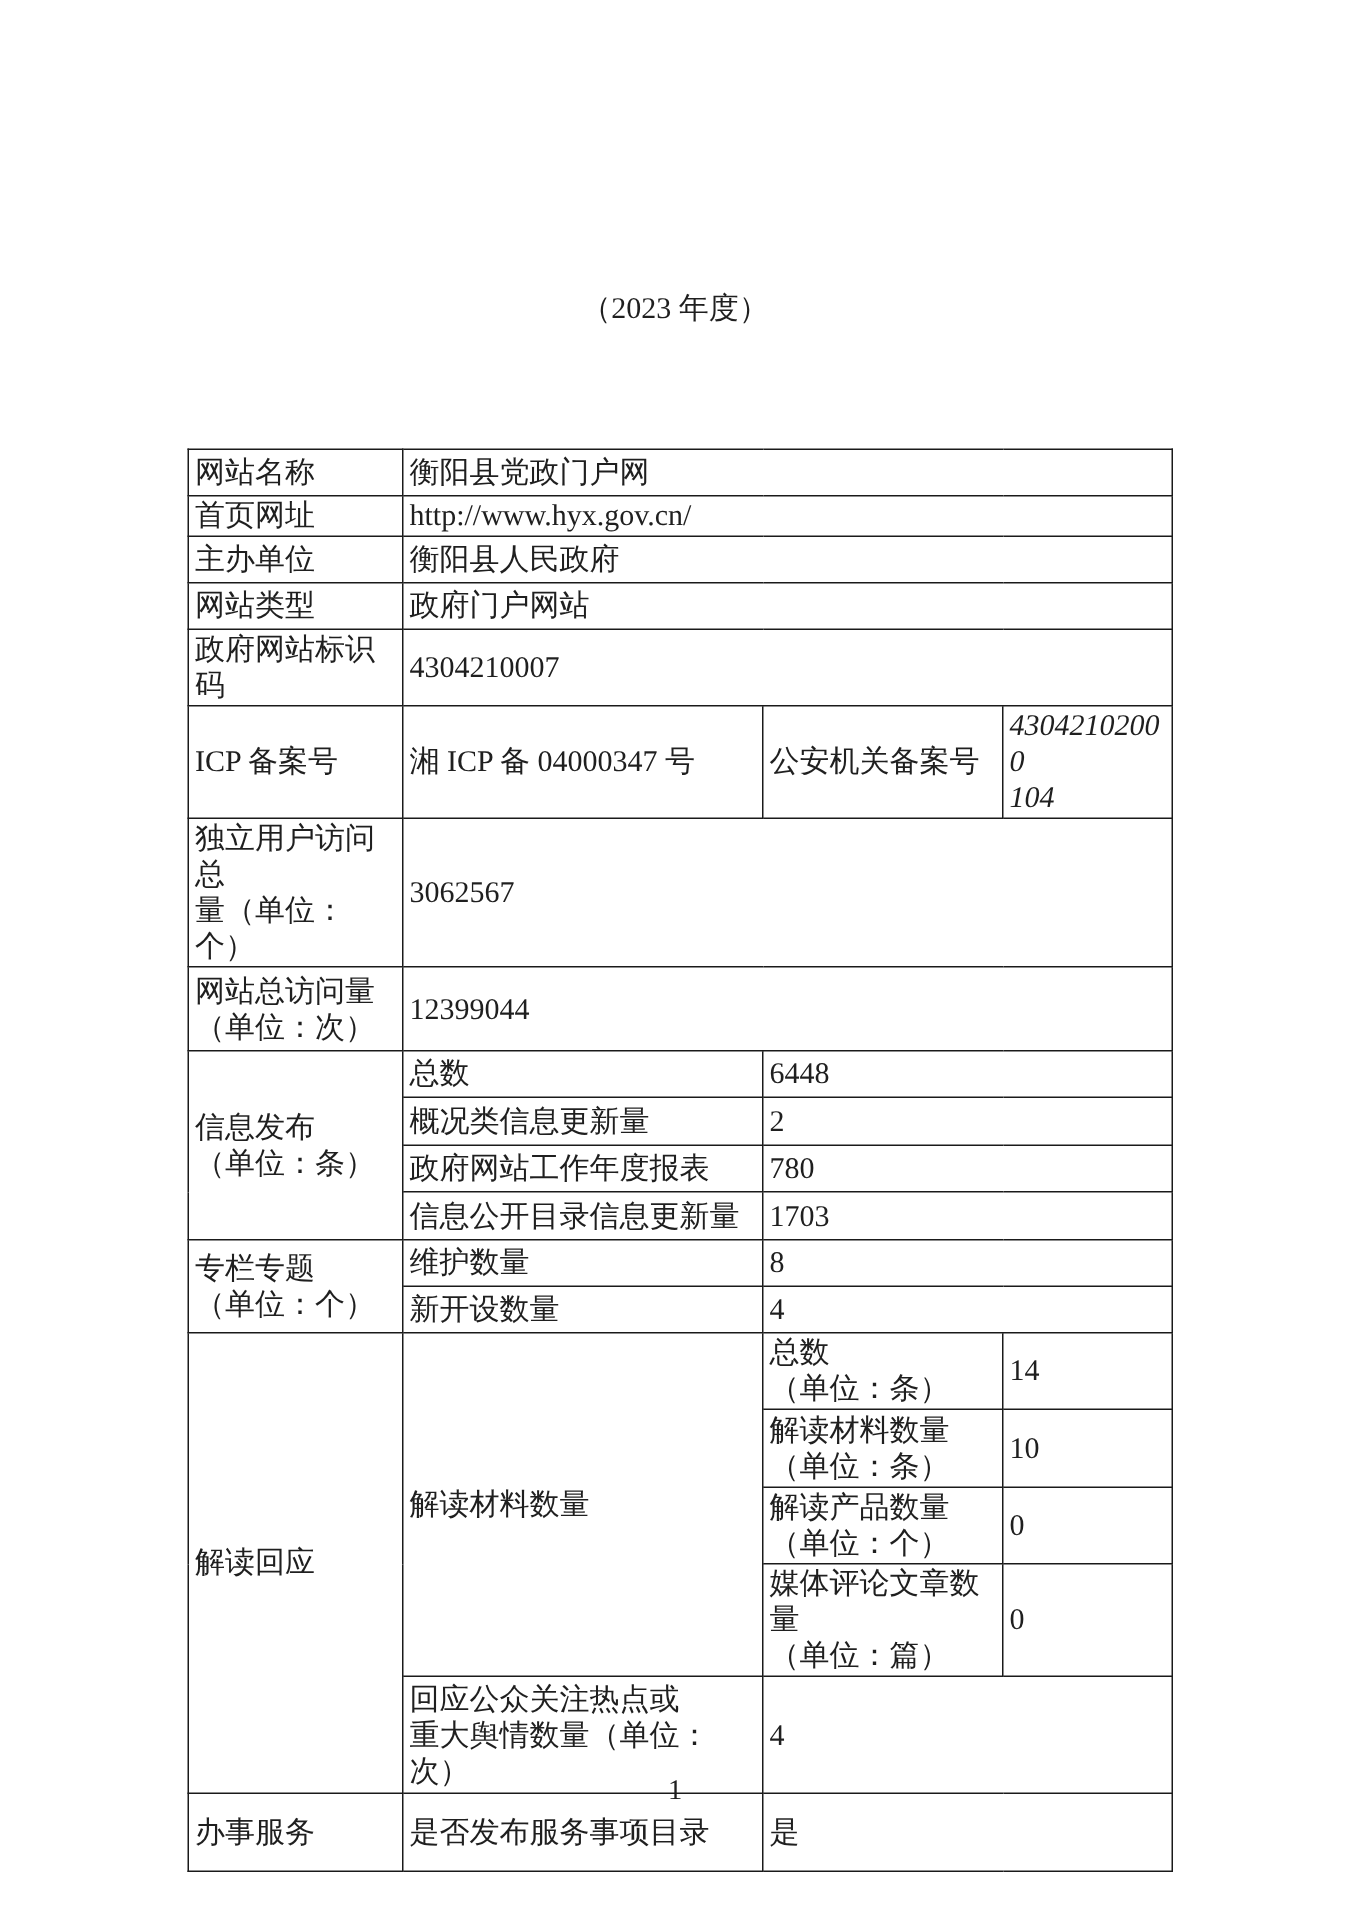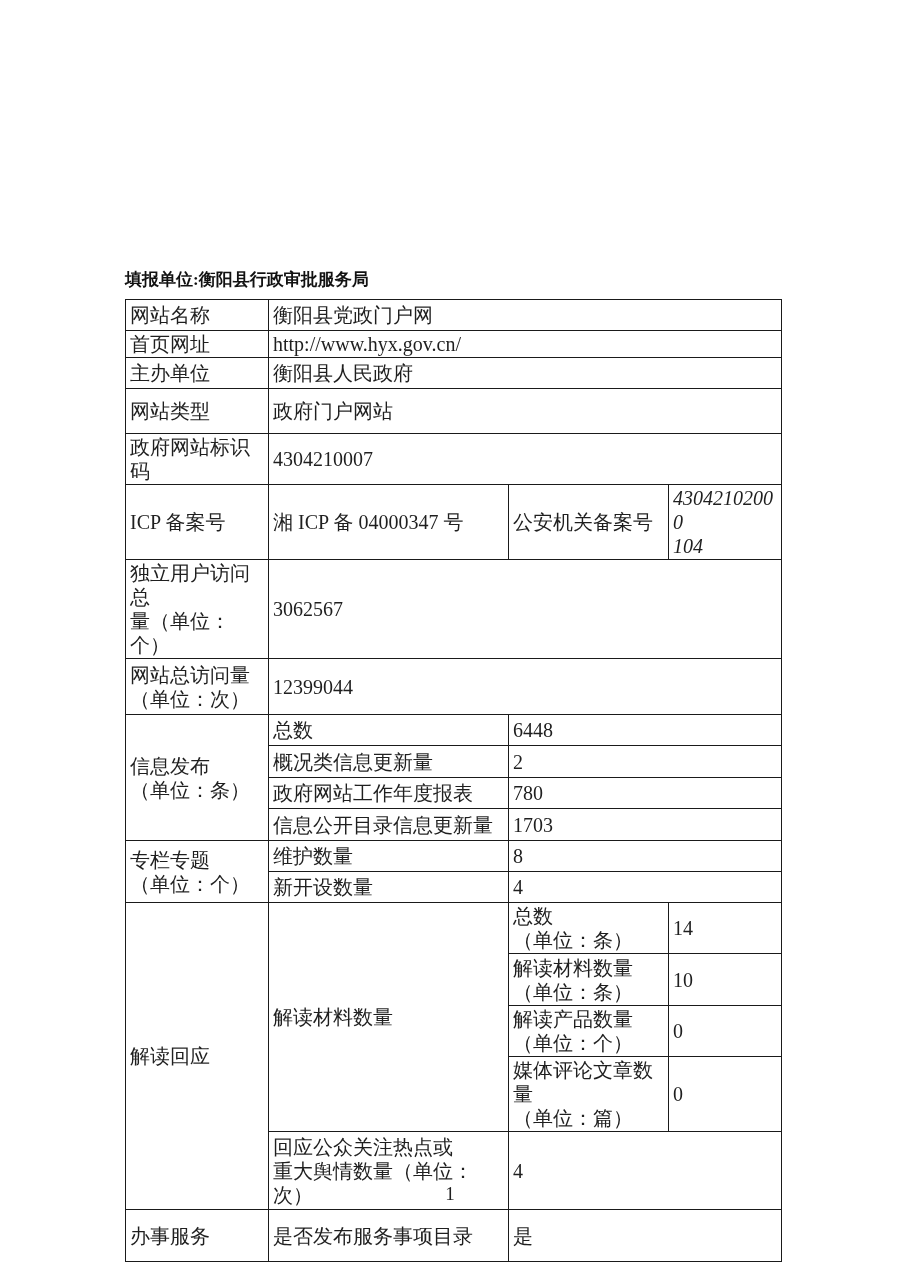--- a/index.html
+++ b/index.html
@@ -63,21 +63,21 @@
     text-align: center;
     font-size: 19px;
     color: #1f1f1f;
   }
 </style>
 </head>
 <body>
 
 <div class="page">
 
-  <div class="report-unit">填报单位:衡阳县行政审批服务局</div>
+  <div class="doc-subtitle">（2023 年度）</div>
 
   <table class="report">
     <colgroup>
       <col style="width:143px">
         <col style="width:240px">
         <col style="width:160px">
         <col style="width:113px">
     </colgroup>
     <tbody>
         <tr style="height:31px">
@@ -85,21 +85,21 @@
       <td colspan="3">衡阳县党政门户网</td>
     </tr>
     <tr style="height:21px">
       <td>首页网址</td>
       <td colspan="3">http://www.hyx.gov.cn/</td>
     </tr>
     <tr style="height:31px">
       <td>主办单位</td>
       <td colspan="3">衡阳县人民政府</td>
     </tr>
-    <tr style="height:45px">
+    <tr style="height:31px">
       <td>网站类型</td>
       <td colspan="3">政府门户网站</td>
     </tr>
     <tr style="height:31px">
       <td>政府网站标识码</td>
       <td colspan="3">4304210007</td>
     </tr>
     <tr style="height:53px">
       <td>ICP 备案号</td>
       <td>湘 ICP 备 04000347 号</td>

